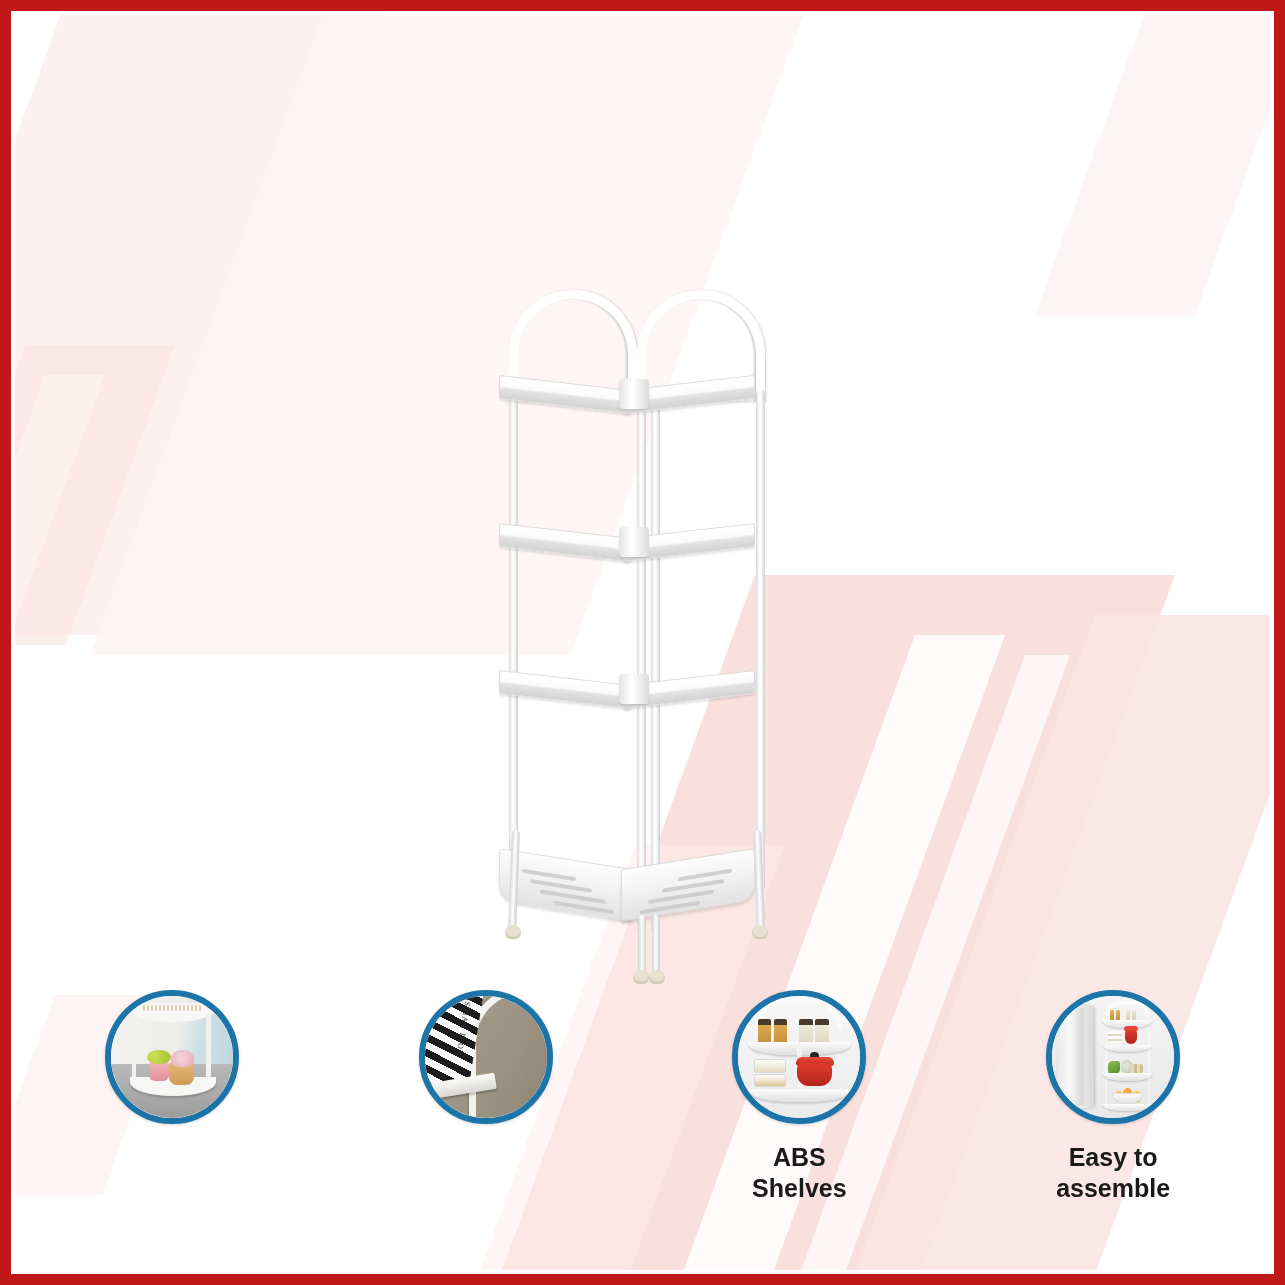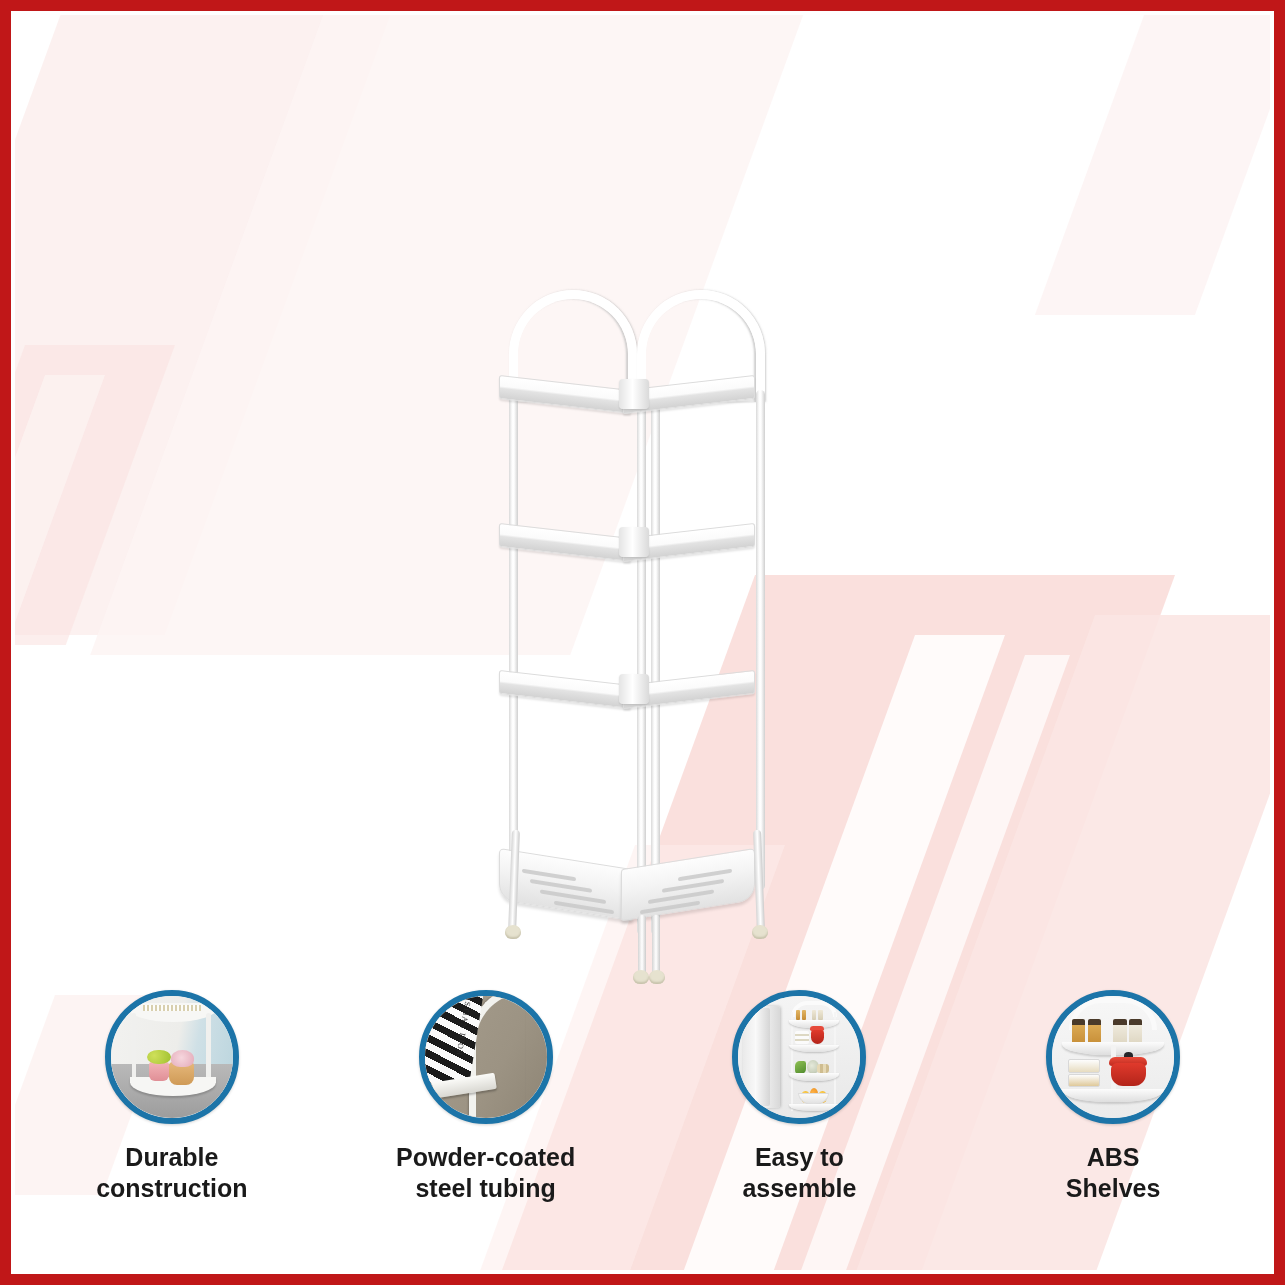--- a/index.html
+++ b/index.html
@@ -327,40 +327,61 @@
             <div class="sc1-vent"></div>
             <div class="sc1-legL"></div>
             <div class="sc1-legR"></div>
             <div class="sc1-shelf"></div>
             <div class="sc1-pot1"></div>
             <div class="sc1-grn"></div>
             <div class="sc1-pot2"></div>
             <div class="sc1-flr"></div>
           </div>
         </div>
-        <div class="flabel">
-          <div>Durable</div>
-          <div>construction</div>
-        </div>
       </div>
 
       <div class="feature">
         <div class="circle">
           <div class="photo">
             <div class="sc2-bg"></div>
             <div class="sc2-tube"></div>
             <div class="sc2-strip"></div>
             <div class="sc2-box"></div>
             <div class="sc2-txt">CHRISTIAN DIOR</div>
             <div class="sc2-sh"></div>
           </div>
         </div>
+      </div>
+
+      <div class="feature">
+        <div class="circle">
+          <div class="photo">
+            <div class="sc3-bg"></div>
+            <div class="sc3-arch"></div>
+            <div class="sc3-jar" style="left:16%; background:linear-gradient(180deg,#e0b05a,#c68d36);"></div>
+            <div class="sc3-lid" style="left:16%;"></div>
+            <div class="sc3-jar" style="left:29%; background:linear-gradient(180deg,#e0b05a,#c68d36);"></div>
+            <div class="sc3-lid" style="left:29%;"></div>
+            <div class="sc3-jar" style="left:50%; background:linear-gradient(180deg,#f3efe4,#ddd5c0);"></div>
+            <div class="sc3-lid" style="left:50%;"></div>
+            <div class="sc3-jar" style="left:63%; background:linear-gradient(180deg,#f3efe4,#ddd5c0);"></div>
+            <div class="sc3-lid" style="left:63%;"></div>
+            <div class="sc3-shA"></div>
+            <div class="sc3-div"></div>
+            <div class="sc3-ctr"></div>
+            <div class="sc3-ctr2"></div>
+            <div class="sc3-knob"></div>
+            <div class="sc3-potlid"></div>
+            <div class="sc3-pot"></div>
+            <div class="sc3-shB"></div>
+          </div>
+        </div>
         <div class="flabel">
-          <div>Powder-coated</div>
-          <div>steel tubing</div>
+          <div>ABS</div>
+          <div>Shelves</div>
         </div>
       </div>
 
       <div class="feature">
         <div class="circle">
           <div class="photo">
             <div class="sc4-bg"></div>
             <div class="sc4-fridge"></div>
             <div class="sc4-door"></div>
             <div class="sc4-rack">
@@ -387,44 +408,15 @@
               <div class="sc4-sh" style="top:92%; height:6%;"></div>
             </div>
           </div>
         </div>
         <div class="flabel">
           <div>Easy to</div>
           <div>assemble</div>
         </div>
       </div>
 
-      <div class="feature">
-        <div class="circle">
-          <div class="photo">
-            <div class="sc3-bg"></div>
-            <div class="sc3-arch"></div>
-            <div class="sc3-jar" style="left:16%; background:linear-gradient(180deg,#e0b05a,#c68d36);"></div>
-            <div class="sc3-lid" style="left:16%;"></div>
-            <div class="sc3-jar" style="left:29%; background:linear-gradient(180deg,#e0b05a,#c68d36);"></div>
-            <div class="sc3-lid" style="left:29%;"></div>
-            <div class="sc3-jar" style="left:50%; background:linear-gradient(180deg,#f3efe4,#ddd5c0);"></div>
-            <div class="sc3-lid" style="left:50%;"></div>
-            <div class="sc3-jar" style="left:63%; background:linear-gradient(180deg,#f3efe4,#ddd5c0);"></div>
-            <div class="sc3-lid" style="left:63%;"></div>
-            <div class="sc3-shA"></div>
-            <div class="sc3-div"></div>
-            <div class="sc3-ctr"></div>
-            <div class="sc3-ctr2"></div>
-            <div class="sc3-knob"></div>
-            <div class="sc3-potlid"></div>
-            <div class="sc3-pot"></div>
-            <div class="sc3-shB"></div>
-          </div>
-        </div>
-        <div class="flabel">
-          <div>ABS</div>
-          <div>Shelves</div>
-        </div>
-      </div>
-
     </div>
   </div>
 </div>
 
 </body></html>

